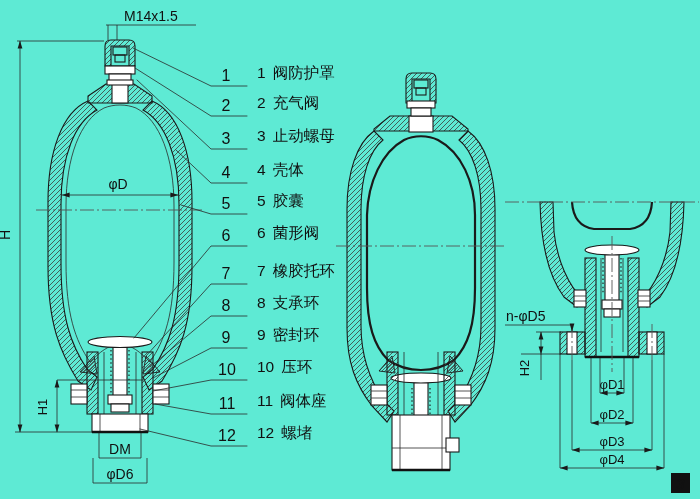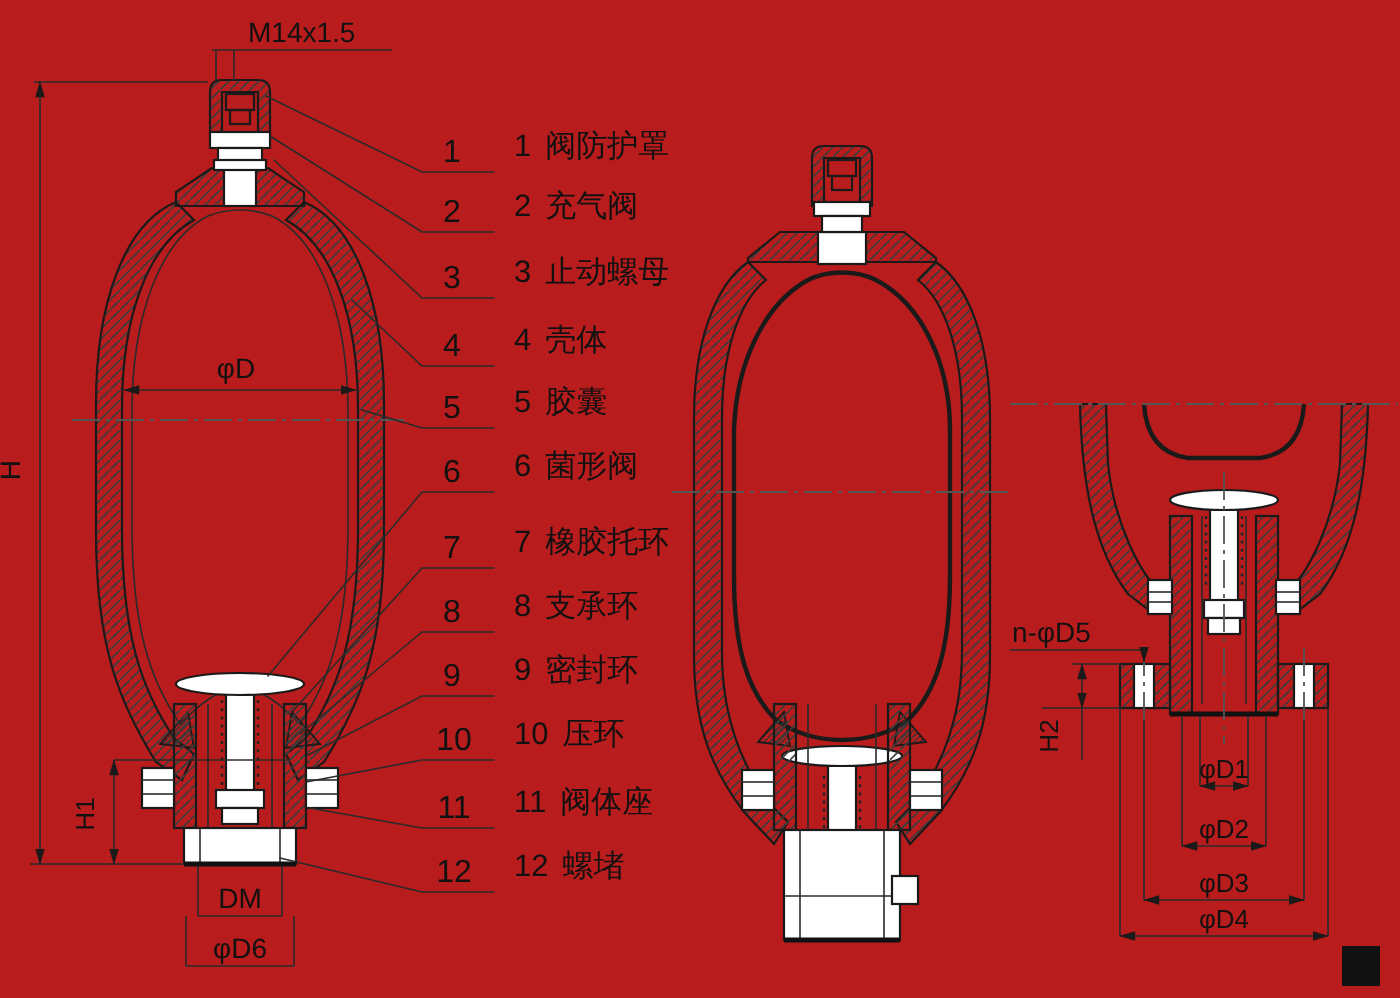--- a/index.html
+++ b/index.html
@@ -1,17 +1,17 @@
 <!DOCTYPE html>
 <html><head>
 <meta charset="utf-8">
 <style>
   html,body{margin:0;padding:0;background:#ffffff;}
   .page{
-    width:700px;height:499px;background:#b91c1c;position:relative;overflow:hidden;
+    width:700px;height:499px;background:#5eead4;position:relative;overflow:hidden;
     font-family:"Liberation Sans", sans-serif;
   }
   svg{display:block;}
   text{fill:#111;font-family:"Liberation Sans","DejaVu Sans",sans-serif;}
   .dim{font-size:14px;}
   .dimsm{font-size:13px;}
   .callout-num{font-size:16px;}
   .part-label{font-size:15.5px;}
   .thin{stroke:#2a2a2a;stroke-width:0.8;fill:none;}
   .ln{stroke:#1a1a1a;stroke-width:1.1;fill:none;}

